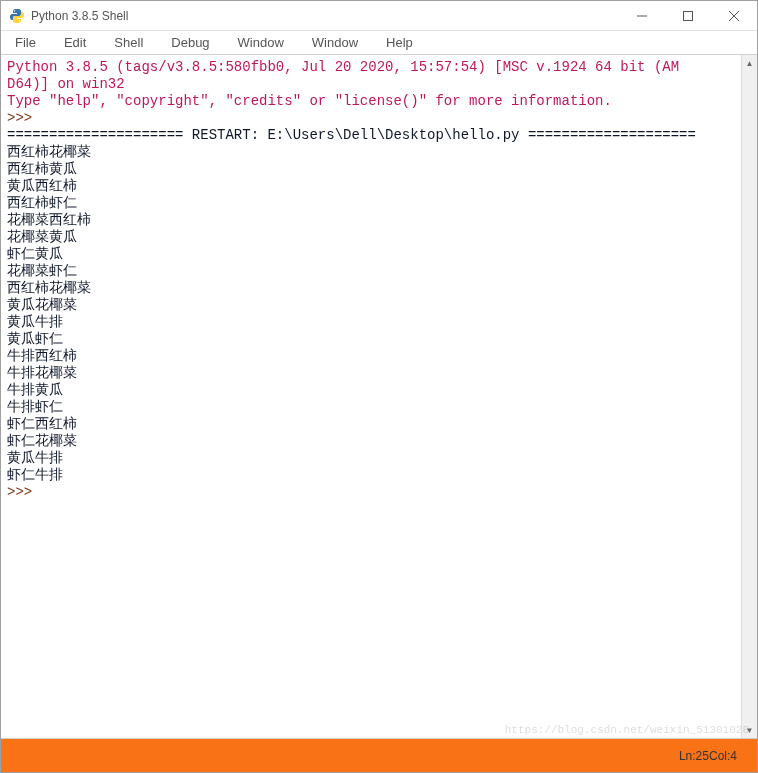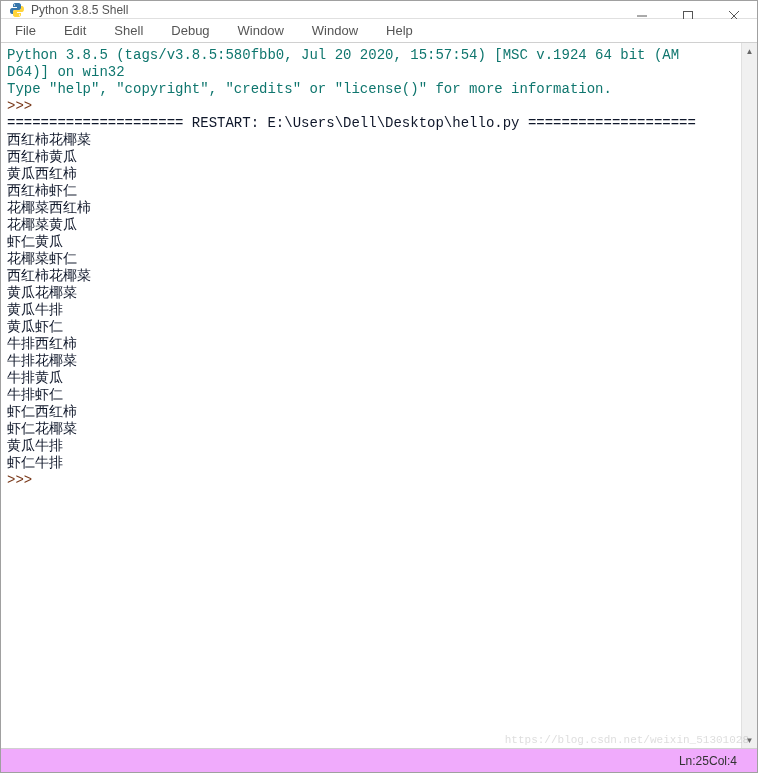--- a/index.html
+++ b/index.html
@@ -11,21 +11,21 @@
       font-family: "Segoe UI", Tahoma, sans-serif;
       background: #fff;
       width: 758px;
       height: 773px;
       border: 1px solid #a0a0a0;
       display: flex;
       flex-direction: column;
       overflow: hidden;
     }
     .titlebar {
-      height: 18px;
+      height: 30px;
       background: #fff;
       display: flex;
       align-items: center;
       padding: 0 0 0 8px;
       border-bottom: 1px solid #e0e0e0;
     }
     .titlebar-icon {
       width: 16px;
       height: 16px;
       margin-right: 6px;
@@ -97,31 +97,31 @@
       align-items: center;
       justify-content: center;
       font-size: 8px;
       color: #666;
       cursor: pointer;
     }
     .scroll-track {
       flex: 1;
     }
     .statusbar {
-      height: 24px;
+      height: 34px;
       border-top: 1px solid #d0d0d0;
       display: flex;
       justify-content: flex-end;
       align-items: center;
       padding: 0 20px 0 6px;
       font-size: 12px;
       color: #333;
-      background: #f0abfc;
-    }
-    .line-black { color: #0f766e; }
+      background: #f97316;
+    }
+    .line-black { color: #be185d; }
     .line-prompt { color: #7a3a1b; }
     .line-blue { color: #0f172a; }
     .watermark {
       position: absolute;
       right: 8px;
       bottom: 2px;
       font-size: 11px;
       color: rgba(120,120,120,0.25);
       font-family: Liberation Mono, monospace;
       pointer-events: none;

